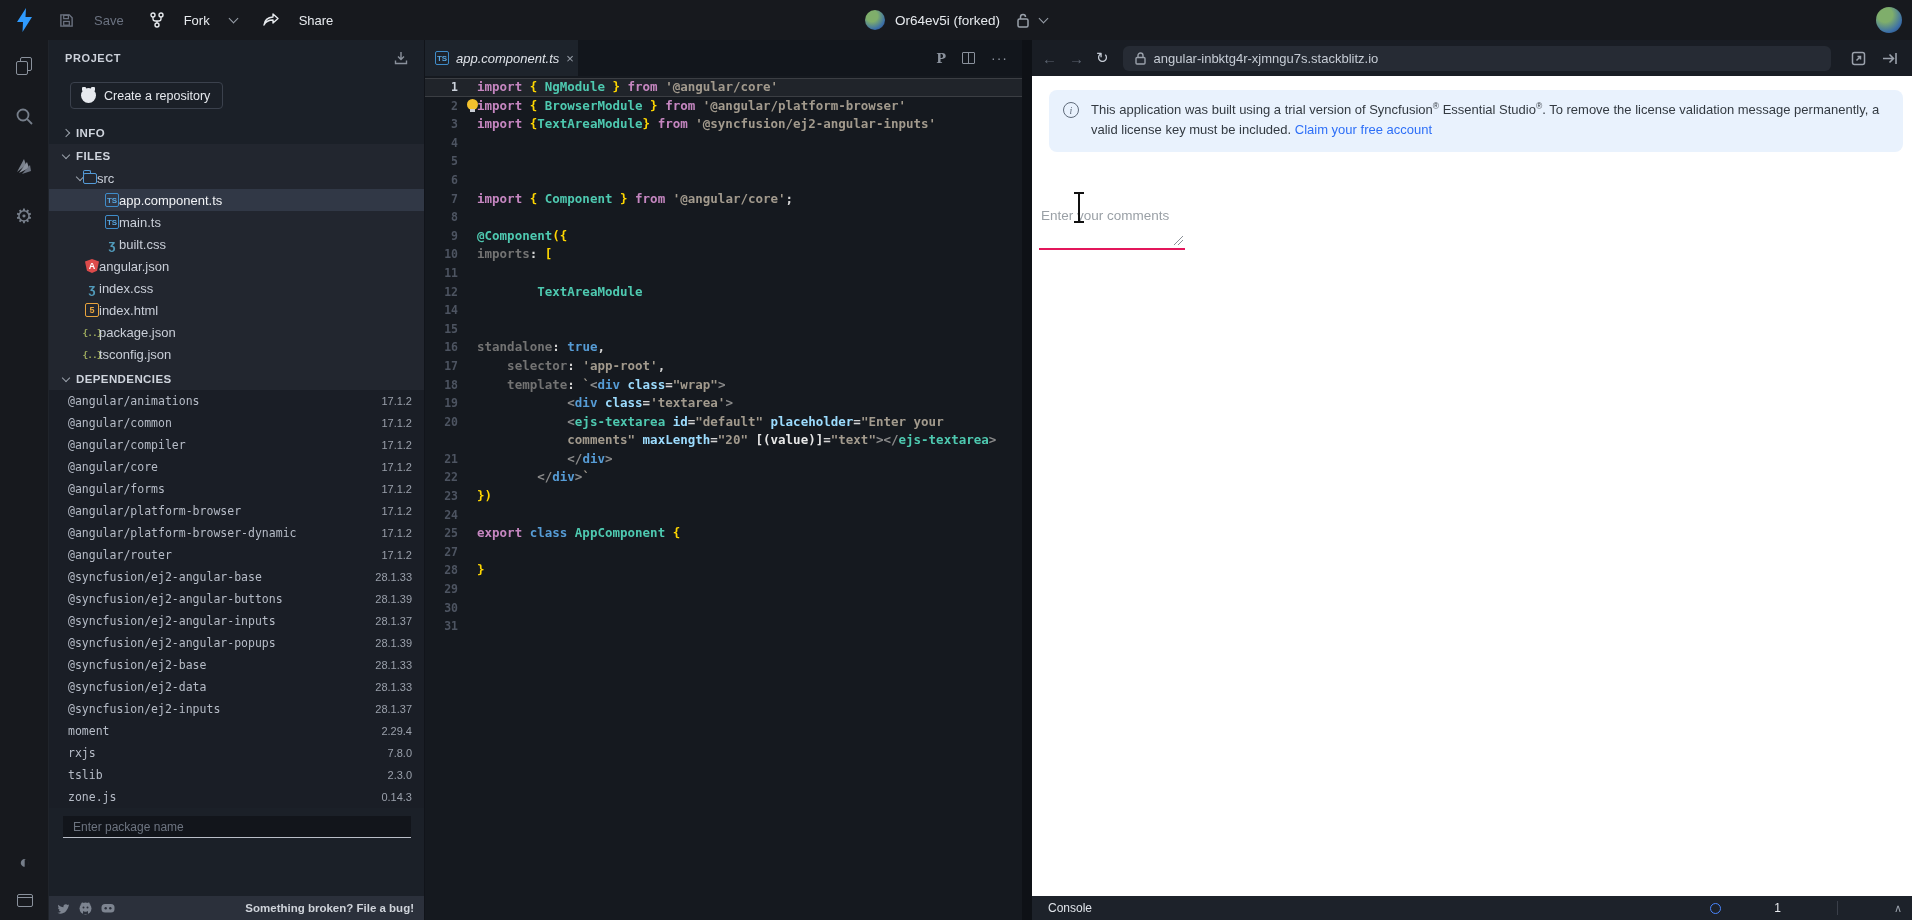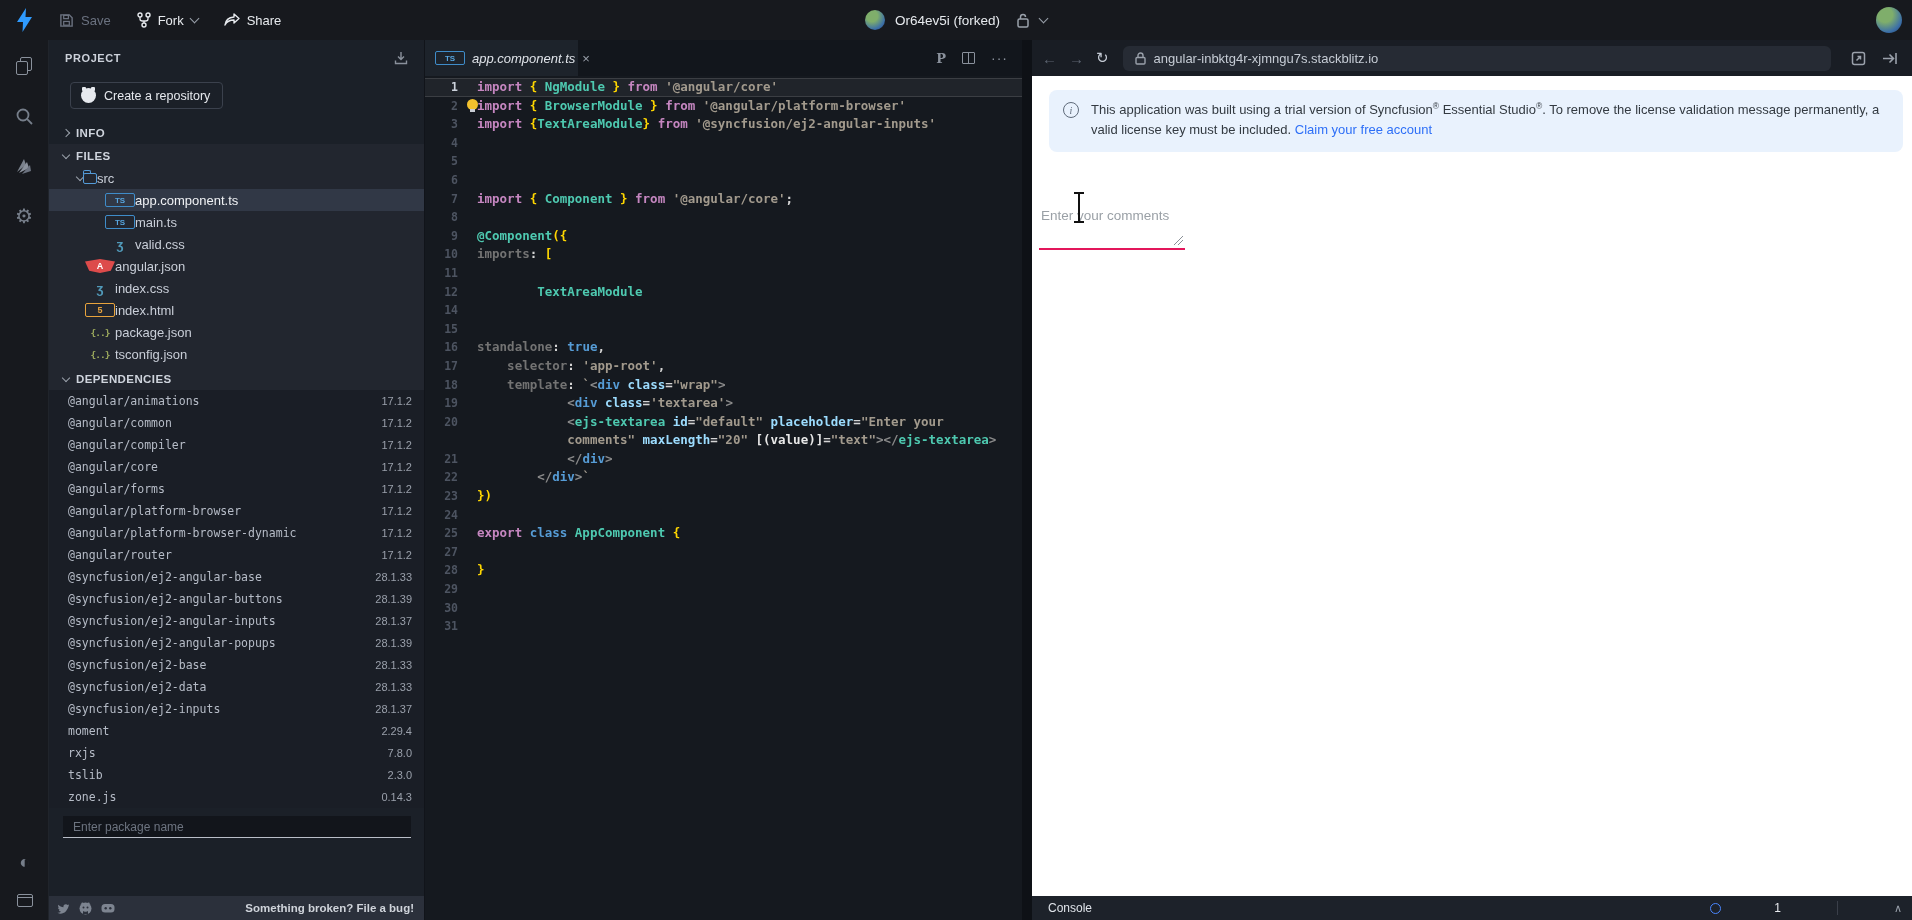--- a/index.html
+++ b/index.html
@@ -3,21 +3,21 @@
 <meta charset="utf-8">
 <style>
   * { margin:0; padding:0; box-sizing:border-box; }
   html,body { width:1912px; height:920px; overflow:hidden; background:#15191f;
     font-family:"Liberation Sans", sans-serif; }
   svg { display:block; }
 
   
   .topbar { position:relative; height:40px; background:#17191e; display:flex; align-items:center; }
   .tb-left { position:absolute; left:16px; display:flex; align-items:center; gap:26px; }
-  .tb-btn { display:flex; align-items:center; gap:7px; color:#e7eaee; font-size:13px; cursor:pointer; }
+  .tb-btn { display:flex; align-items:center; gap:20px; color:#e7eaee; font-size:13px; cursor:pointer; }
   .tb-btn.disabled { color:#6b7280; }
   .tb-center { margin:0 auto; display:flex; align-items:center; gap:10px; }
   .avatar { width:20px; height:20px; border-radius:50%;
     background:radial-gradient(circle at 35% 30%, #7fae6b 0 30%, #3b6ea8 70%, #24425f); }
   .tb-title { color:#e7eaee; font-size:13.5px; }
   .tb-right { position:absolute; right:10px; }
   .avatar.big { width:26px; height:26px; }
   .chev { width:7px; height:7px; border-right:1.5px solid #9aa1ab; border-bottom:1.5px solid #9aa1ab;
     transform:rotate(45deg); margin-top:-3px; }
 
@@ -52,21 +52,21 @@
   .sec-label { font-size:11.5px; font-weight:bold; color:#cfd4dd; letter-spacing:.4px; }
   .chev-r { width:6px; height:6px; border-right:1.5px solid #9aa1ab; border-top:1.5px solid #9aa1ab; transform:rotate(45deg); }
   .chev-d { width:6px; height:6px; border-right:1.5px solid #9aa1ab; border-bottom:1.5px solid #9aa1ab; transform:rotate(45deg); margin-top:-2px; }
   .tree-block { background:#22262f; padding-bottom:2px; }
   .tree-block .sec-row { background:#22262f; }
   .frow { height:22px; display:flex; align-items:center; font-size:13px; color:#c9ced8; cursor:pointer; }
   .frow.sel { background:#313846; color:#f0f2f5; }
   .folder-ic { width:14px; height:11px; border:1.6px solid #549bd8; border-radius:2px; position:relative; }
   .folder-ic::before { content:""; position:absolute; top:-4px; left:-1px; width:6px; height:3px; border:1.6px solid #549bd8;
     border-bottom:none; border-radius:2px 2px 0 0; }
-  .ic-sq { width:30px; height:14px; border-radius:2px; font-size:8px; font-weight:bold; display:flex;
+  .ic-sq { width:14px; height:14px; border-radius:2px; font-size:8px; font-weight:bold; display:flex;
     align-items:center; justify-content:center; flex:none; }
   .ic-ts { border:1.3px solid #3f8cc9; color:#58a6e0; }
   .ic-css { color:#519aba; font-size:13px; font-weight:bold; border:none; }
   .ic-html { border:1.3px solid #e8a33d; color:#e8a33d; font-size:9px; }
   .ic-json { color:#9aa75c; font-size:9.5px; font-family:"DejaVu Sans Mono",monospace; border:none; letter-spacing:-1px; }
   .ic-ang { background:#dd4b4b; color:#fff; font-size:9px; clip-path:polygon(50% 0,100% 18%,86% 84%,50% 100%,14% 84%,0 18%); border:none; }
   .dep-block { background:#1a1e26; }
   .dep-row { height:22px; display:flex; align-items:center; padding:0 12px 0 19px; cursor:pointer; }
   .dep-name { flex:1; font-family:"DejaVu Sans Mono",monospace; font-size:11.5px; color:#b6bcc7; }
   .dep-ver { font-size:11px; color:#9aa0ab; }
@@ -256,21 +256,21 @@
           <div class="frow sel" style="padding-left: 56px;">
             <span class="ic-sq ic-ts">TS</span>
             <span>app.component.ts</span>
           </div>
           <div class="frow" style="padding-left: 56px;">
             <span class="ic-sq ic-ts">TS</span>
             <span>main.ts</span>
           </div>
           <div class="frow" style="padding-left: 56px;">
             <span class="ic-sq ic-css">ʒ</span>
-            <span>valid.css</span>
+            <span>built.css</span>
           </div>
           <div class="frow" style="padding-left: 36px;">
             <span class="ic-sq ic-ang">A</span>
             <span>angular.json</span>
           </div>
           <div class="frow" style="padding-left: 36px;">
             <span class="ic-sq ic-css">ʒ</span>
             <span>index.css</span>
           </div>
           <div class="frow" style="padding-left: 36px;">

